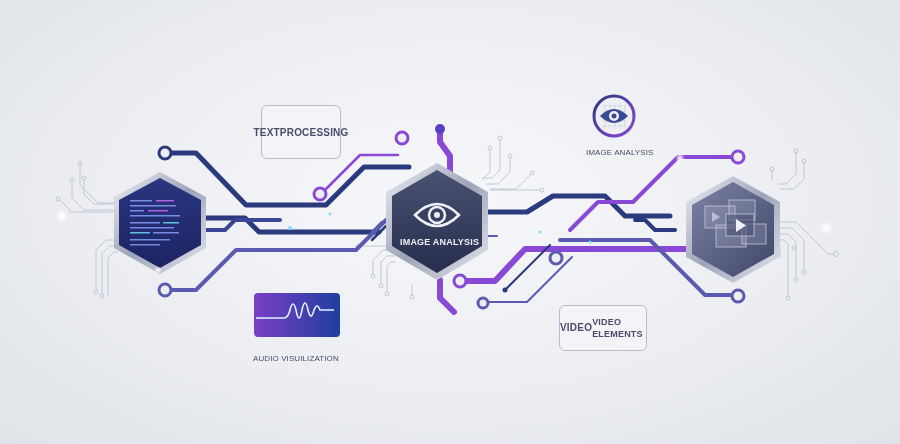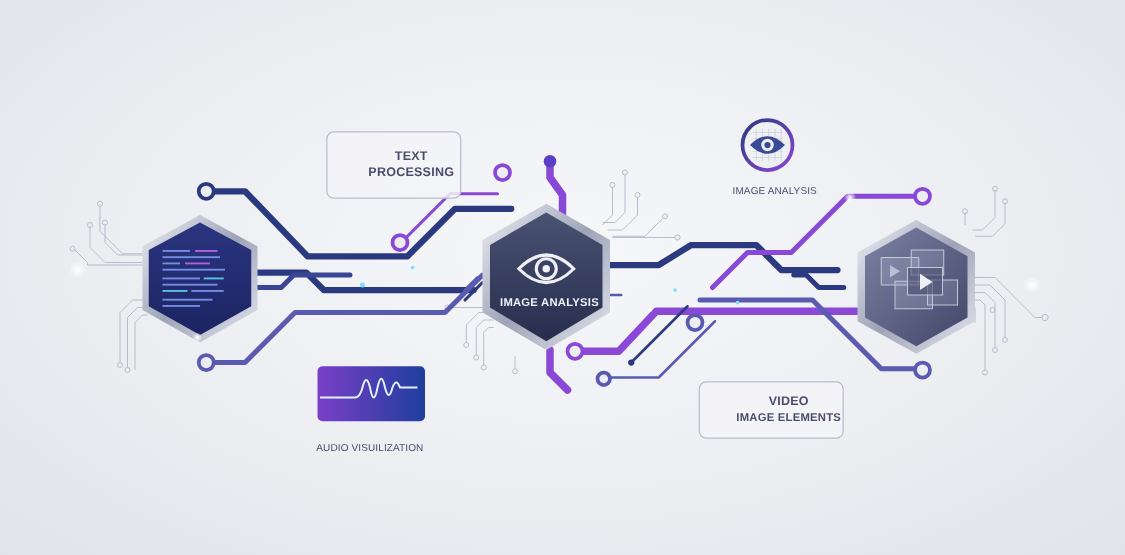--- a/index.html
+++ b/index.html
@@ -2,23 +2,23 @@
 <html><head>
 <meta charset="utf-8">
 <style>
   html,body{margin:0;padding:0;}
   body{width:900px;height:444px;overflow:hidden;position:relative;
     background:radial-gradient(ellipse at 50% 45%, #f6f7f9 0%, #eceef2 55%, #e0e3e8 100%);
     font-family:"Liberation Sans", sans-serif;}
   .stage{position:absolute;left:0;top:0;width:900px;height:444px;}
   svg.wires{position:absolute;left:0;top:0;}
   .label-box{position:absolute;border:1.5px solid #b9bccb;border-radius:6px;
-    background:rgba(244,245,248,0.85);display:flex;flex-direction:column;
+    background:rgba(244,245,248,0.85);display:flex;flex-direction:row;
     align-items:center;justify-content:center;color:#4a4d6a;font-weight:bold;
-    letter-spacing:0.2px;padding-left:28px;}
+    letter-spacing:0.2px;}
   .caption{position:absolute;font-size:8px;color:#4a4d6a;letter-spacing:0.1px;white-space:nowrap;}
   .hex-label{position:absolute;color:#eef0f6;font-size:9px;font-weight:bold;letter-spacing:0.2px;white-space:nowrap;}
 </style>
 </head>
 <body>
 
 <div class="stage">
 <svg class="wires" width="900" height="444" viewBox="0 0 900 444">
   <defs>
     <linearGradient id="hexFill" x1="0" y1="0" x2="0" y2="1">
@@ -218,19 +218,19 @@
 
 <div class="label-box" style="left:261px;top:105px;width:78px;height:52px;font-size:10px;line-height:13px;">
   <span>TEXT</span>
   <span>PROCESSING</span>
 </div>
 
 <div class="caption" style="left:586px;top:148px;">IMAGE ANALYSIS</div>
 
 <div class="caption" style="left:253px;top:354px;">AUDIO VISUILIZATION</div>
 
-<div class="label-box" style="left:559px;top:305px;width:86px;height:44px;font-size:9px;line-height:12px;text-align:center;">
+<div class="label-box" style="left:559px;top:305px;width:86px;height:44px;font-size:9px;line-height:12px;">
   <span style="font-size:10px;">VIDEO</span>
-  <span>IMAGE ELEMENTS</span>
+  <span>VIDEO ELEMENTS</span>
 </div>
 
 <div class="hex-label" style="left:400px;top:237px;">IMAGE ANALYSIS</div>
 </div>
 
 </body></html>

